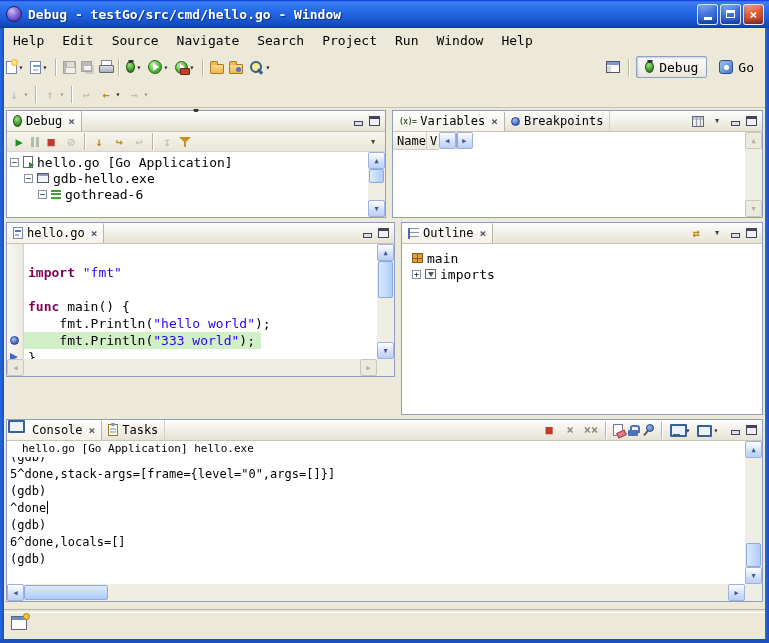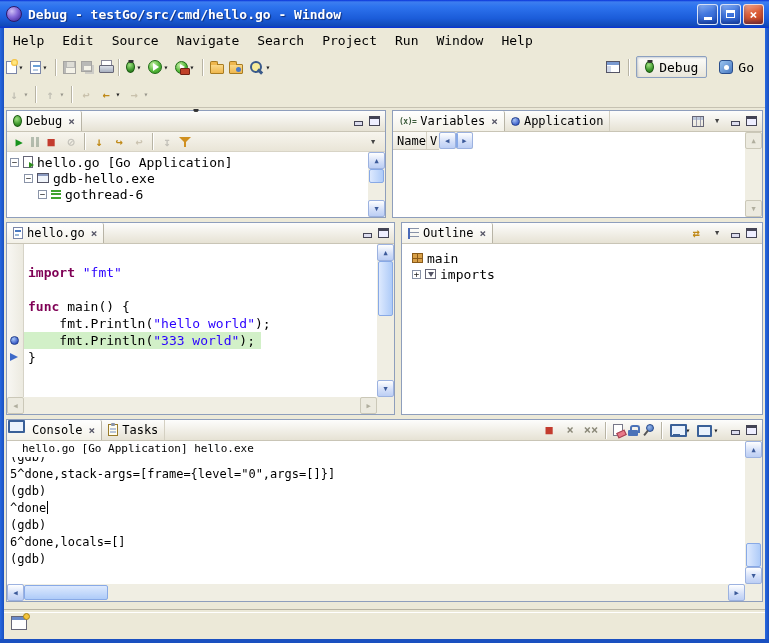--- a/index.html
+++ b/index.html
@@ -40,21 +40,21 @@
   .tsep{width:2px;height:17px;margin:0 3px;border-left:1px solid #B8B4A4;border-right:1px solid #FFF;flex:none}
   .g-green{color:#18931D}.g-red{color:#C33B2E}.g-gold{color:#C08A18}.g-gray{color:#8A8878}.g-dark{color:#444}
   .persp{margin-left:auto;display:flex;align-items:center;gap:3px;padding-right:2px}
   .pbtn{display:flex;align-items:center;gap:5px;height:22px;padding:0 8px;font-size:13px;border:1px solid transparent;border-radius:2px}
   .pbtn.active{background:linear-gradient(#FDFDFB,#E9E6DA);border-color:#8CA0C0;box-shadow:inset 1px 1px 2px rgba(110,125,150,.35)}
 
   
   .panel{position:absolute;background:#FFF;border:1px solid #8E9EBC;display:flex;flex-direction:column}
   #debug-panel{left:6px;top:110px;width:380px;height:108px}
   #variables-panel{left:392px;top:110px;width:371px;height:108px}
-  #editor-panel{left:6px;top:222px;width:389px;height:193px}
+  #editor-panel{left:6px;top:222px;width:389px;height:155px}
   #outline-panel{left:401px;top:222px;width:362px;height:193px}
   #console-panel{left:6px;top:419px;width:757px;height:183px}
   .phead{height:21px;flex:none;display:flex;align-items:stretch;background:linear-gradient(180deg,#FDFDFC,#E6E2D4);border-bottom:1px solid #C9C5B6;font-size:12px}
   .tab{display:flex;align-items:center;gap:4px;padding:0 6px;border-right:1px solid #D4D0C2;white-space:nowrap}
   .tab.sel{background:linear-gradient(180deg,#FFFFFF,#F3F1E8);border-right:1px solid #B8B4A6;border-radius:2px 2px 0 0}
   .tclose{color:#556;font-size:11px;font-weight:bold;margin-left:2px}
   .fill{flex:1}
   .tools,.view-tools{display:flex;align-items:center;gap:1px;padding:0 3px}
   .mm{width:15px;height:13px;position:relative}
   .mm.min::after{content:"";position:absolute;left:3px;right:3px;bottom:2px;height:3px;border:1px solid #445;background:#DDE}
@@ -396,21 +396,21 @@
 
 <div class="panel" id="variables-panel">
   <div class="phead">
     <div class="tab sel">
       <span class="ticon ti-variables">(x)=</span>
       <span>Variables</span>
       <span class="tclose">×</span>
     </div>
     <div class="tab">
       <span class="ticon ti-breakpoints"></span>
-      <span>Application</span>
+      <span>Breakpoints</span>
     </div>
     <div class="fill"></div>
     <div class="tools">
       <span class="tbtn">
           <span class="ic ic-columns"></span>
         </span>
       <span class="tbtn">
           <span class="ic sm g-dark">▼</span>
         </span>
       <span class="mm min"></span>

